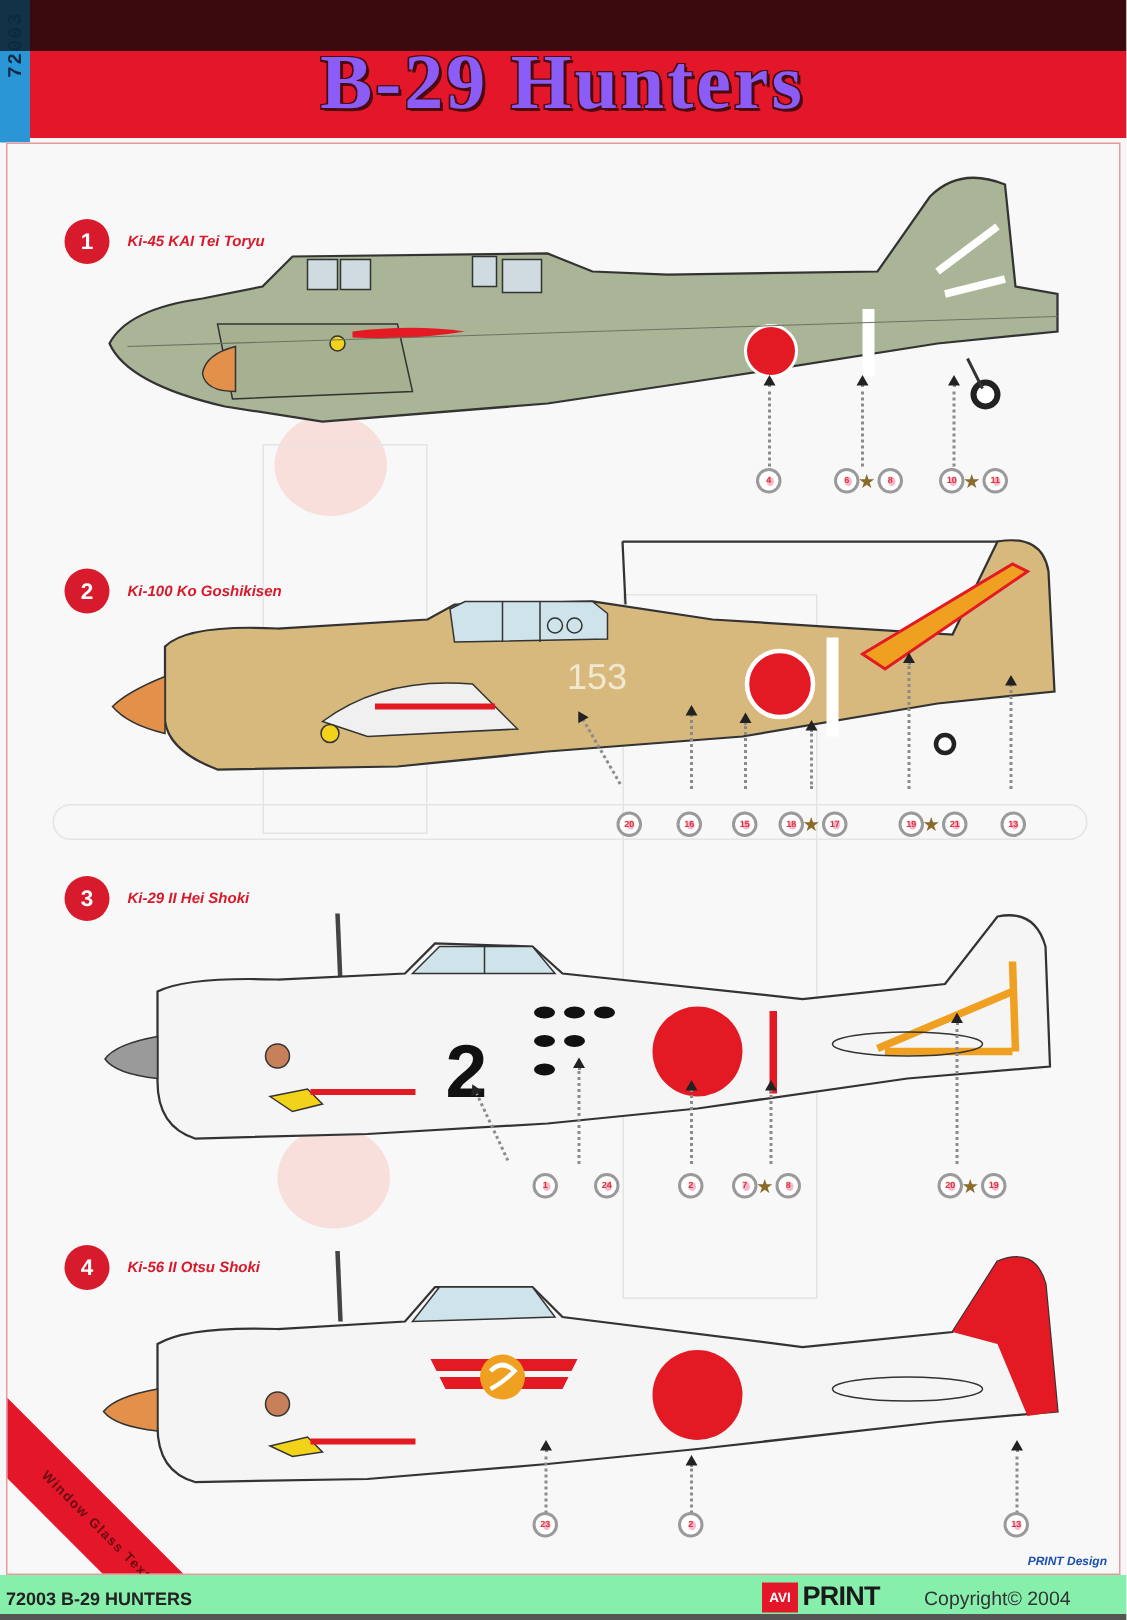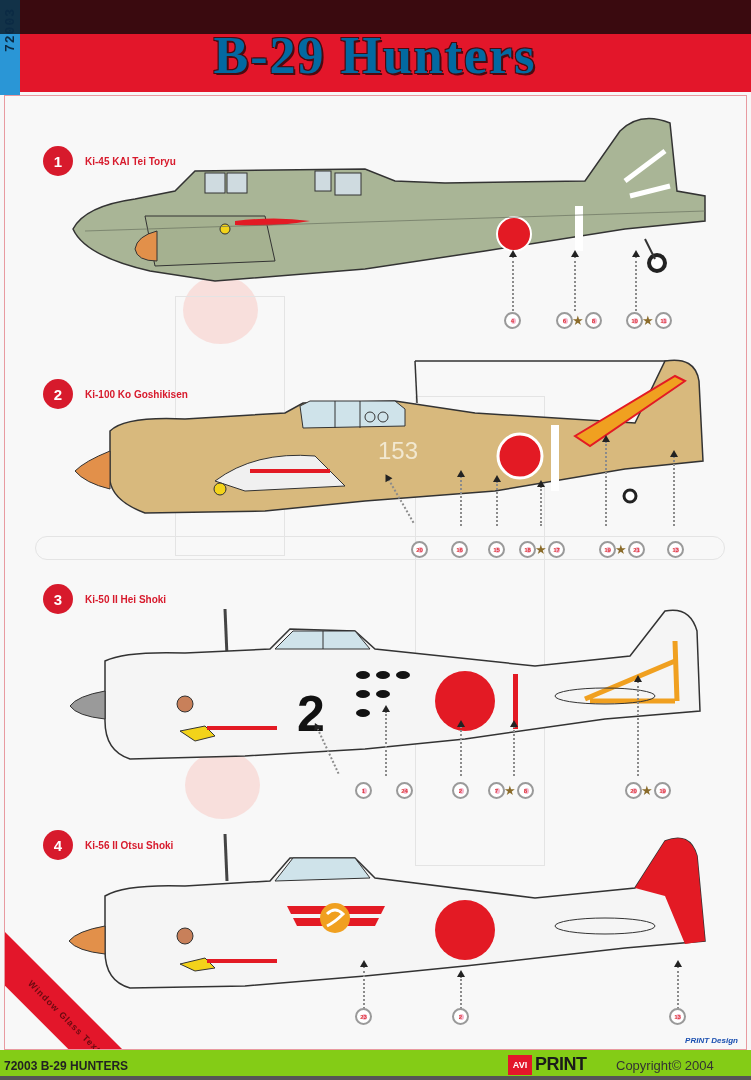--- a/index.html
+++ b/index.html
@@ -2,41 +2,41 @@
 <html><head>
 <meta charset="utf-8">
 <style>
   * { box-sizing: border-box; margin: 0; padding: 0; }
   html, body { width: 751px; height: 1080px; background: #f4f4f4; overflow: hidden; font-family: "Liberation Sans", sans-serif; }
   .page { position: relative; width: 751px; height: 1080px; background: #f7f7f7; }
   .topbar { position: absolute; left: 0; top: 0; width: 751px; height: 34px; background: #3a0a0f; }
   .redband { position: absolute; left: 0; top: 34px; width: 751px; height: 58px; background: #e3162a; }
   .sidetag { position: absolute; left: 0; top: 0; width: 20px; height: 95px; background: linear-gradient(#123248 0 36%, #2a96d6 36% 100%); }
   .sidetag span { position: absolute; left: 3px; top: 8px; writing-mode: vertical-rl; transform: rotate(180deg); font-family: "Liberation Mono", monospace; font-weight: bold; font-size: 13px; color: #0b2a44; letter-spacing: 1px; }
-  .title { position: absolute; left: 150px; top: 26px; width: 450px; text-align: center; font-family: "Liberation Serif", serif; font-weight: bold; font-size: 52px; color: #0369a1; letter-spacing: 2px; text-shadow: 2px 2px 0 #4a0a10, -1px -1px 0 #4a0a10, 1px -1px 0 #4a0a10, -1px 1px 0 #4a0a10; }
+  .title { position: absolute; left: 150px; top: 26px; width: 450px; text-align: center; font-family: "Liberation Serif", serif; font-weight: bold; font-size: 52px; color: #8b5cf6; letter-spacing: 2px; text-shadow: 2px 2px 0 #4a0a10, -1px -1px 0 #4a0a10, 1px -1px 0 #4a0a10, -1px 1px 0 #4a0a10; }
   .watermark { position: absolute; right: 22px; top: 8px; font-weight: bold; font-size: 27px; letter-spacing: -0.5px; }
   .watermark .a { color: #8a8a8a; }
   .watermark .b { color: #86b820; }
   .frame { position: absolute; left: 4px; top: 95px; width: 743px; height: 955px; border: 1px solid #e89aa0; background: #f8f8f8; overflow: hidden; }
   .ghost { position: absolute; border-radius: 50%; background: #f7d8d4; opacity: .8; }
   .ghostline { position: absolute; border: 1px solid #e4e4e4; }
   .profile-label { position: absolute; display: flex; align-items: center; gap: 12px; }
   .num-badge { width: 30px; height: 30px; border-radius: 50%; background: #d71a2c; color: #fff; font-weight: bold; font-size: 15px; display: flex; align-items: center; justify-content: center; }
-  .profile-name { color: #d71a2c; font-weight: bold; font-size: 10px; }
+  .profile-name { color: #d71a2c; font-weight: bold; font-size: 10px; font-style: italic; }
   .aircraft { position: absolute; }
   .callout { position: absolute; width: 17px; height: 17px; border: 2px solid #9a9a9a; border-radius: 50%; background: #fff; display: flex; align-items: center; justify-content: center; font-size: 6px; color: #d33; font-weight: bold; }
   .callout::before { content: ""; position: absolute; left: 5px; top: 4px; width: 5px; height: 6px; border-radius: 50%; background: #f2a6c4; opacity: .8; }
   .callout span { position: relative; }
   .star { position: absolute; color: #8a6b2a; font-size: 13px; line-height: 13px; }
   .leader { position: absolute; width: 0; border-left: 2px dotted #8b8b8b; }
   .leader::after { content: ""; position: absolute; left: -5px; top: -6px; border-left: 4px solid transparent; border-right: 4px solid transparent; border-bottom: 7px solid #222; }
   .banner { position: absolute; left: -60px; top: 960px; width: 240px; height: 38px; background: #e3162a; transform: rotate(45deg); transform-origin: left top; }
   .banner span { position: absolute; left: 64px; top: 13px; font-size: 9px; font-weight: bold; color: #6a0a10; letter-spacing: 1px; }
   .designer { position: absolute; right: 8px; bottom: 4px; font-size: 8px; font-weight: bold; color: #1a4fb0; font-style: italic; }
-  .footer { position: absolute; left: 0; top: 1050px; width: 751px; height: 30px; background: #84cc16; border-bottom: 4px solid #555; }
+  .footer { position: absolute; left: 0; top: 1050px; width: 751px; height: 30px; background: #86efac; border-bottom: 4px solid #555; }
   .footer .code { position: absolute; left: 4px; top: 9px; font-size: 12px; font-weight: bold; color: #222; }
   .footer .brand { position: absolute; left: 508px; top: 4px; display: flex; align-items: center; gap: 3px; }
   .footer .brand .box { width: 24px; height: 20px; background: #e3162a; color: #fff; font-size: 9px; font-weight: bold; display: flex; align-items: center; justify-content: center; }
   .footer .brand .print { font-size: 18px; font-weight: bold; color: #1a1a1a; letter-spacing: -0.5px; }
   .footer .copy { position: absolute; left: 616px; top: 8px; font-size: 13px; color: #333; text-align: center; }
 </style>
 </head>
 <body>
 
 <div class="page">
@@ -148,21 +148,21 @@
     <div class="star" style="left:610px;top:447px;">★</div>
     <div class="callout" style="left:623px;top:445px;">
         <span>21</span>
       </div>
     <div class="callout" style="left:662px;top:445px;">
         <span>13</span>
       </div>
 
     <div class="profile-label" style="left:38px;top:488px;">
       <div class="num-badge">3</div>
-      <div class="profile-name">Ki-50 II Hei Shoki</div>
+      <div class="profile-name">Ki-29 II Hei Shoki</div>
     </div>
     <svg class="aircraft" style="left:60px;top:505px;" width="650" height="170" viewBox="0 0 650 170">
       <line x1="160" y1="8" x2="162" y2="55" stroke="#444" stroke-width="3"></line>
       <path d="M40 60 Q60 50 120 52 L205 48 L225 28 L290 30 L310 48 L470 65 L565 55 L600 10 Q625 5 632 30 L635 110 L540 118 L400 138 L300 148 L180 155 L65 158 Q40 150 40 120 Z" fill="#f5f5f5" stroke="#333" stroke-width="1.5"></path>
       <path d="M210 48 L228 30 L290 30 L305 48 Z" fill="#cfe3ea" stroke="#333"></path>
       <line x1="258" y1="30" x2="258" y2="48" stroke="#333"></line>
       <path d="M40 90 Q12 95 5 105 Q12 115 40 118 Z" fill="#9a9a9a" stroke="#333"></path>
       <circle cx="120" cy="103" r="8" fill="#c8805a" stroke="#333"></circle>
       <path d="M115 130 L140 125 L150 135 L130 140 Z" fill="#f3d31a" stroke="#333"></path>
       <rect x="142" y="125" width="70" height="4" fill="#e31a24"></rect>

